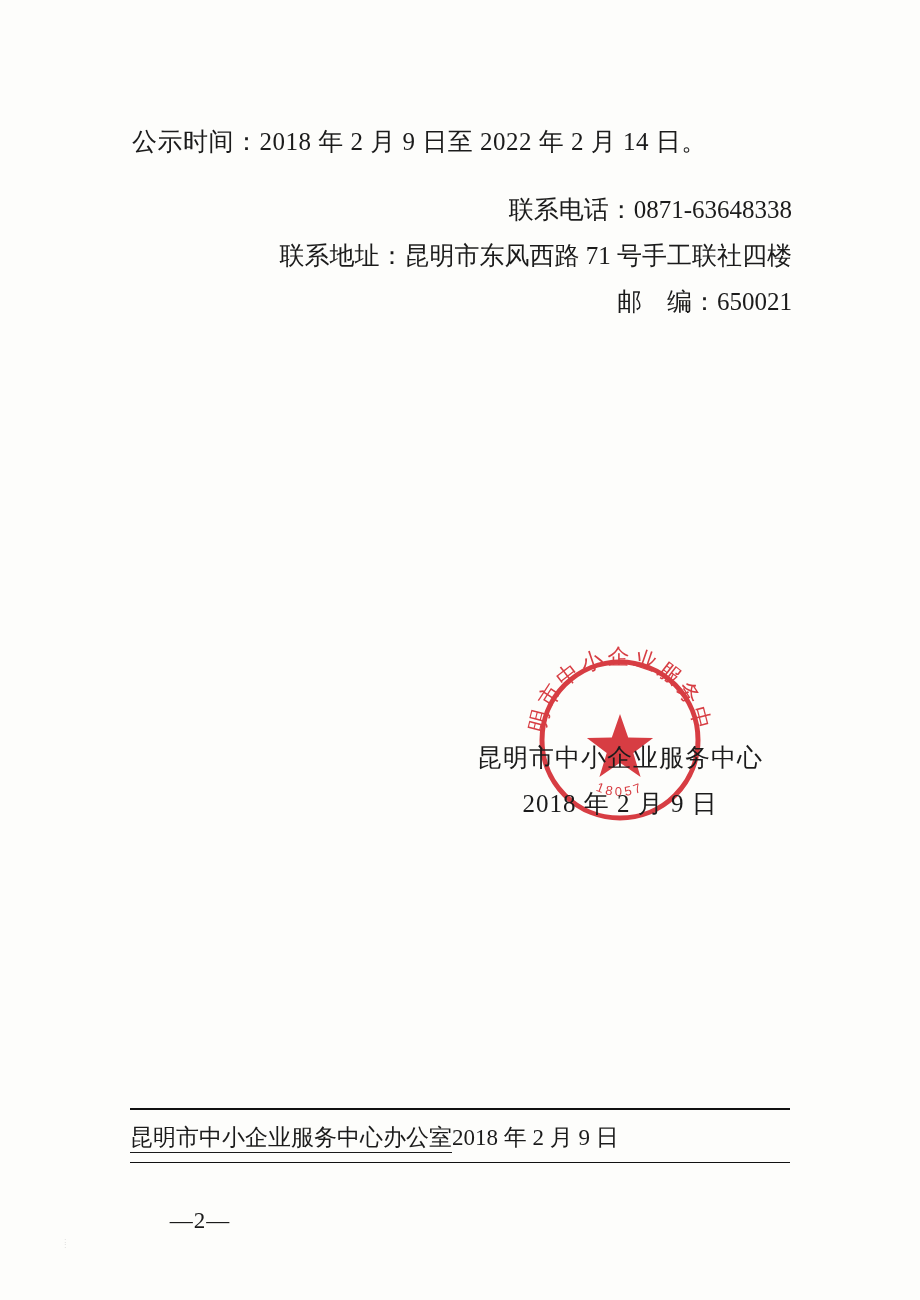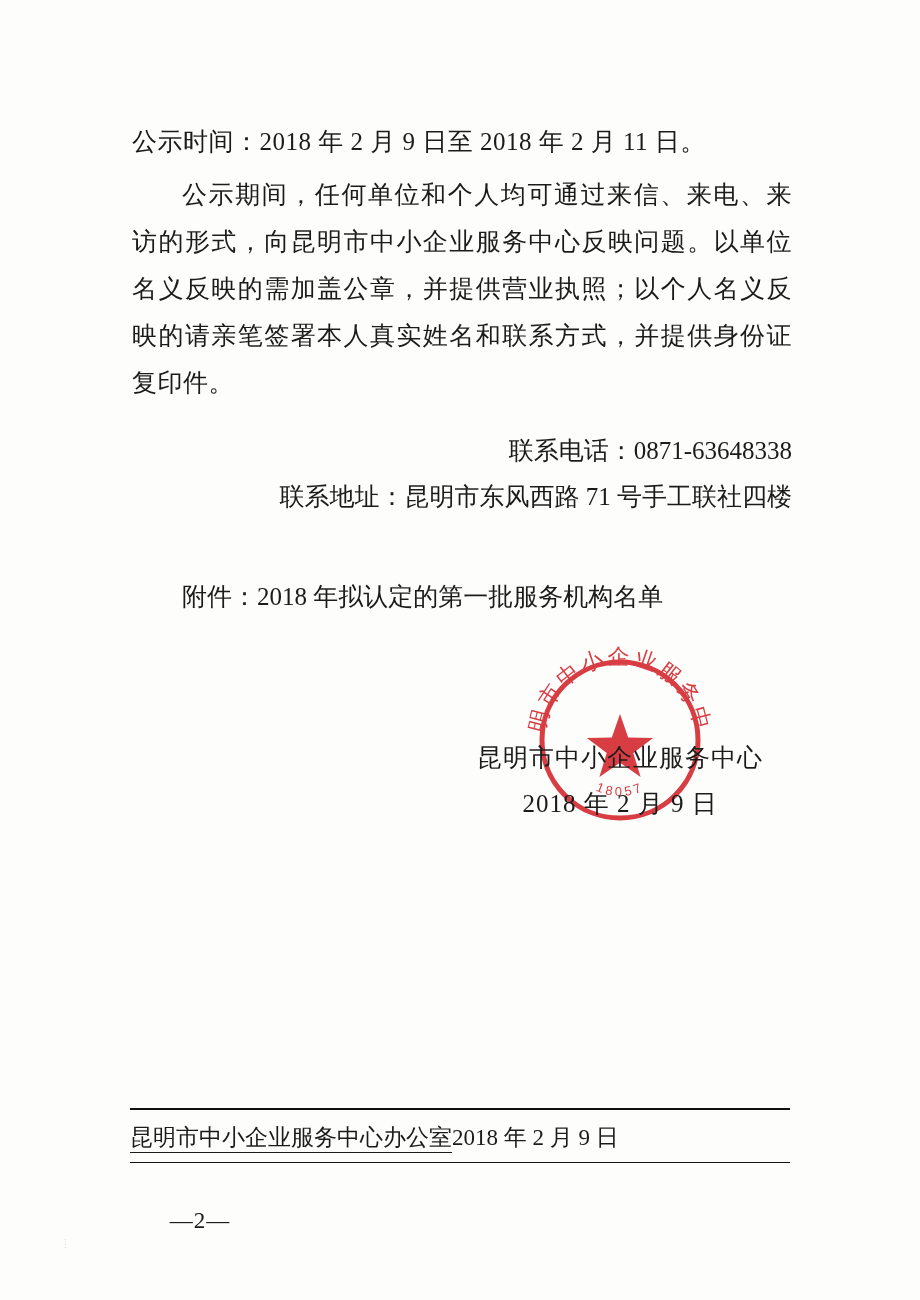--- a/index.html
+++ b/index.html
@@ -147,32 +147,31 @@
     line-height: 5px;
   }
 </style>
 </head>
 <body>
 
 <div class="page">
 
   <div class="content">
 
-    <p class="para">公示时间：2018 年 2 月 9 日至 2018 年 2 月 11 日。</p>
-
-    <p class="para indent line-block">公示期间，任何单位和个人均可通过来信、来电、来访的形式，向昆明市中小企业服务中心反映问题。以单位名义反映的需加盖公章，并提供营业执照；以个人名义反映的请亲笔签署本人真实姓名和联系方式，并提供身份证复印件。</p>
+    <p class="para">公示时间：2018 年 2 月 9 日至 2022 年 2 月 14 日。</p>
+
 
     <div class="spacer-md"></div>
 
     <p class="contact-line">联系电话：0871-63648338</p>
     <p class="contact-line">联系地址：昆明市东风西路 71 号手工联社四楼</p>
+    <p class="contact-line">邮　编：650021</p>
 
     <div class="spacer-lg"></div>
 
-    <p class="attach">附件：2018 年拟认定的第一批服务机构名单</p>
   </div>
 
   <div class="seal">
     <svg width="200" height="200" viewBox="0 0 200 200" aria-hidden="true">
       <defs>
         <path id="arcTop" d="M 24,100 A 76,76 0 0 1 176,100"></path>
         <path id="arcBottom" d="M 44,100 A 56,56 0 0 0 156,100"></path>
       </defs>
       <g opacity="0.88">
         <circle cx="100" cy="100" r="78" fill="none" stroke="#d2232a" stroke-width="5"></circle>

